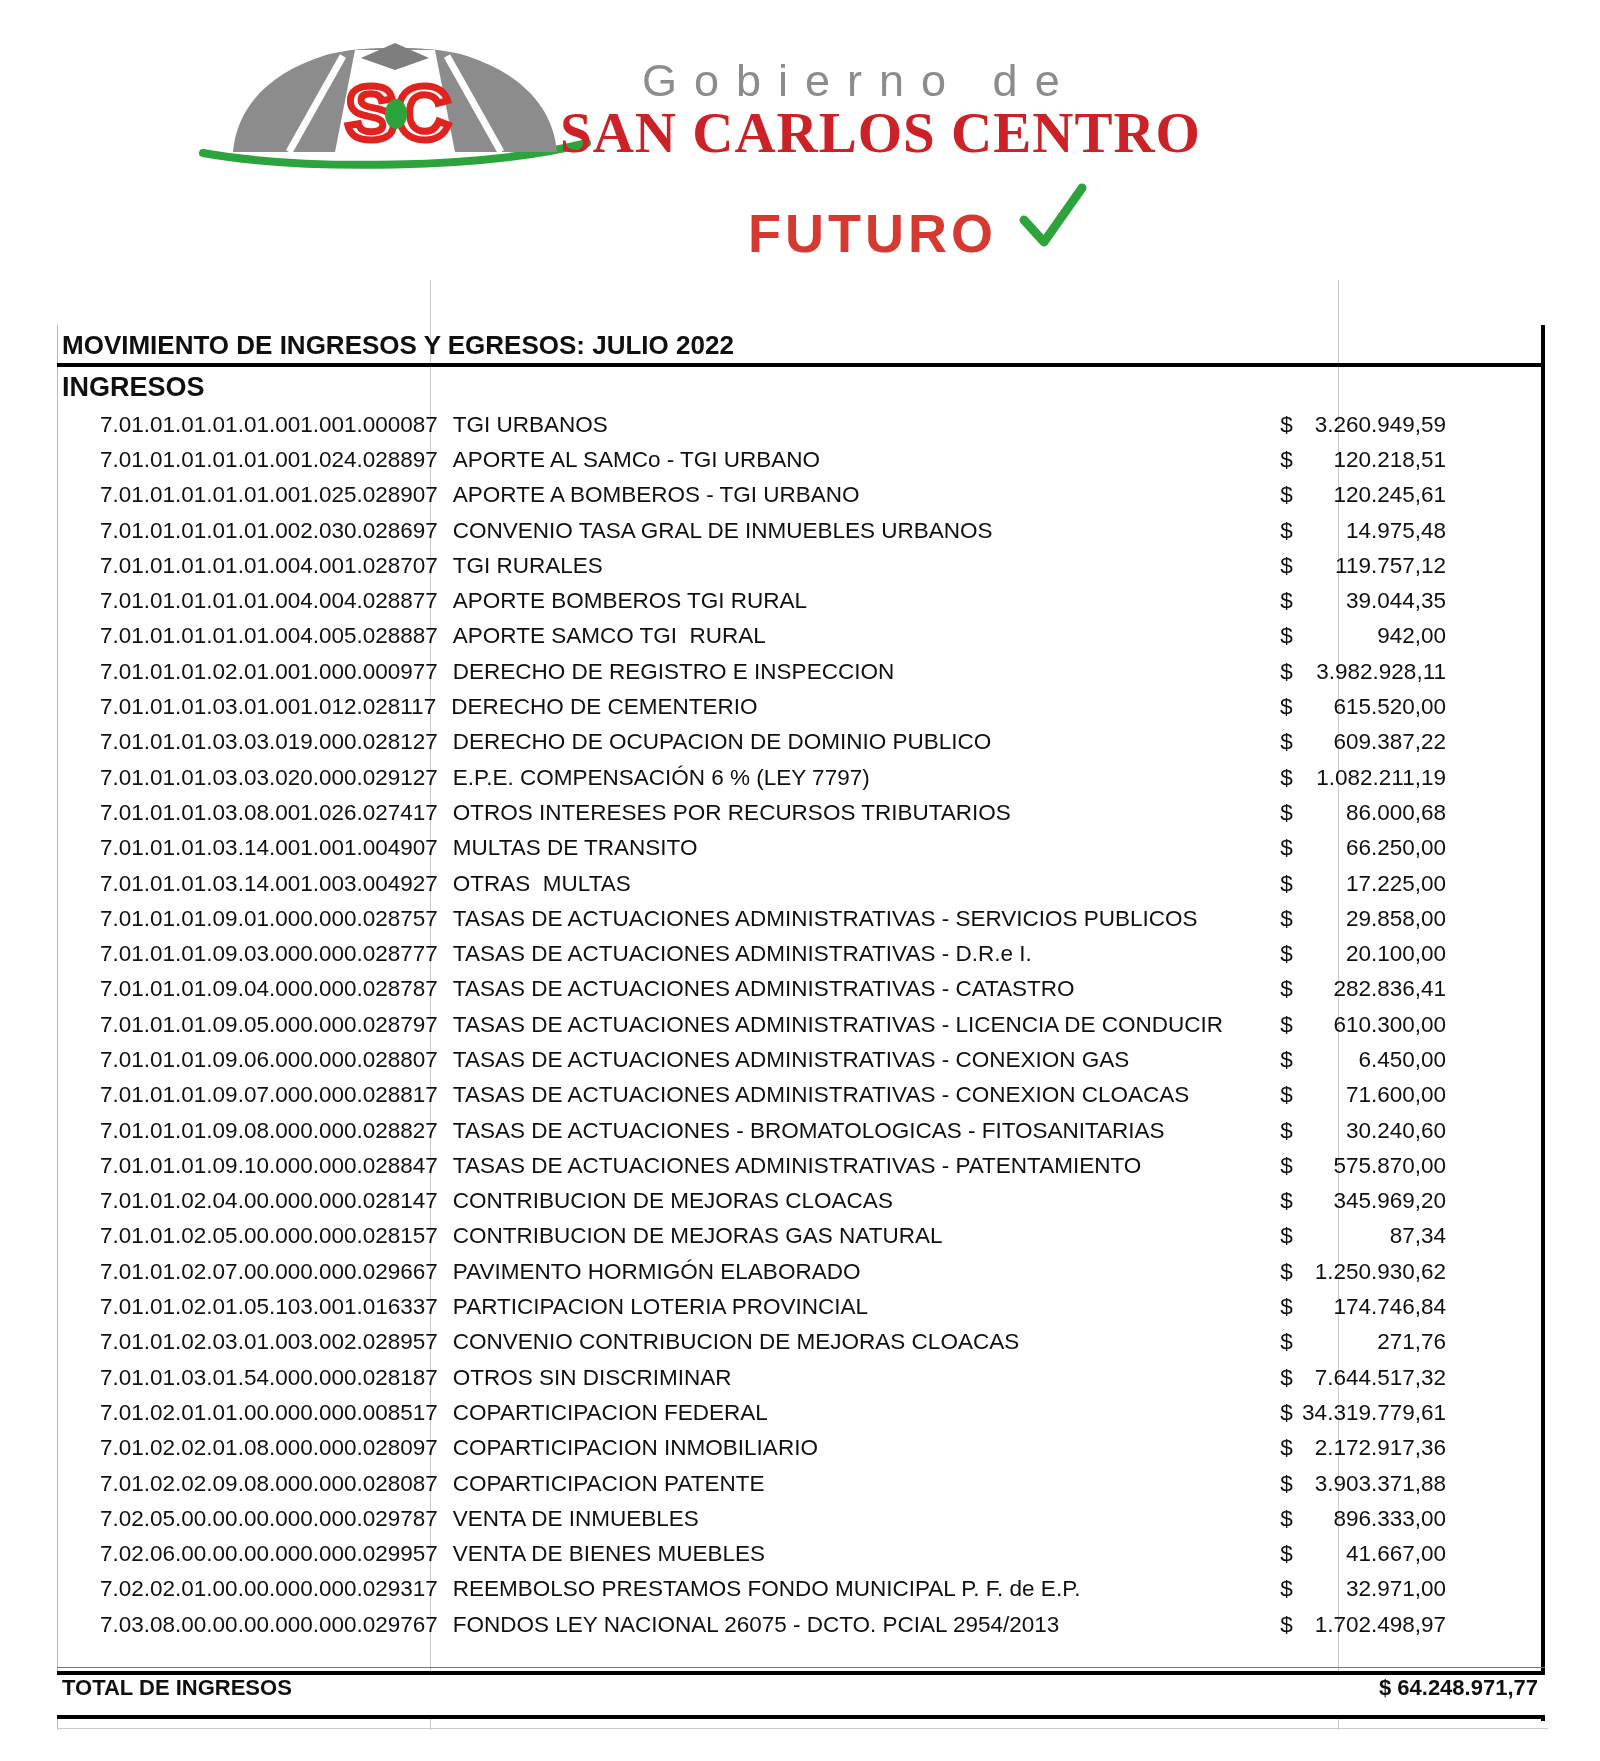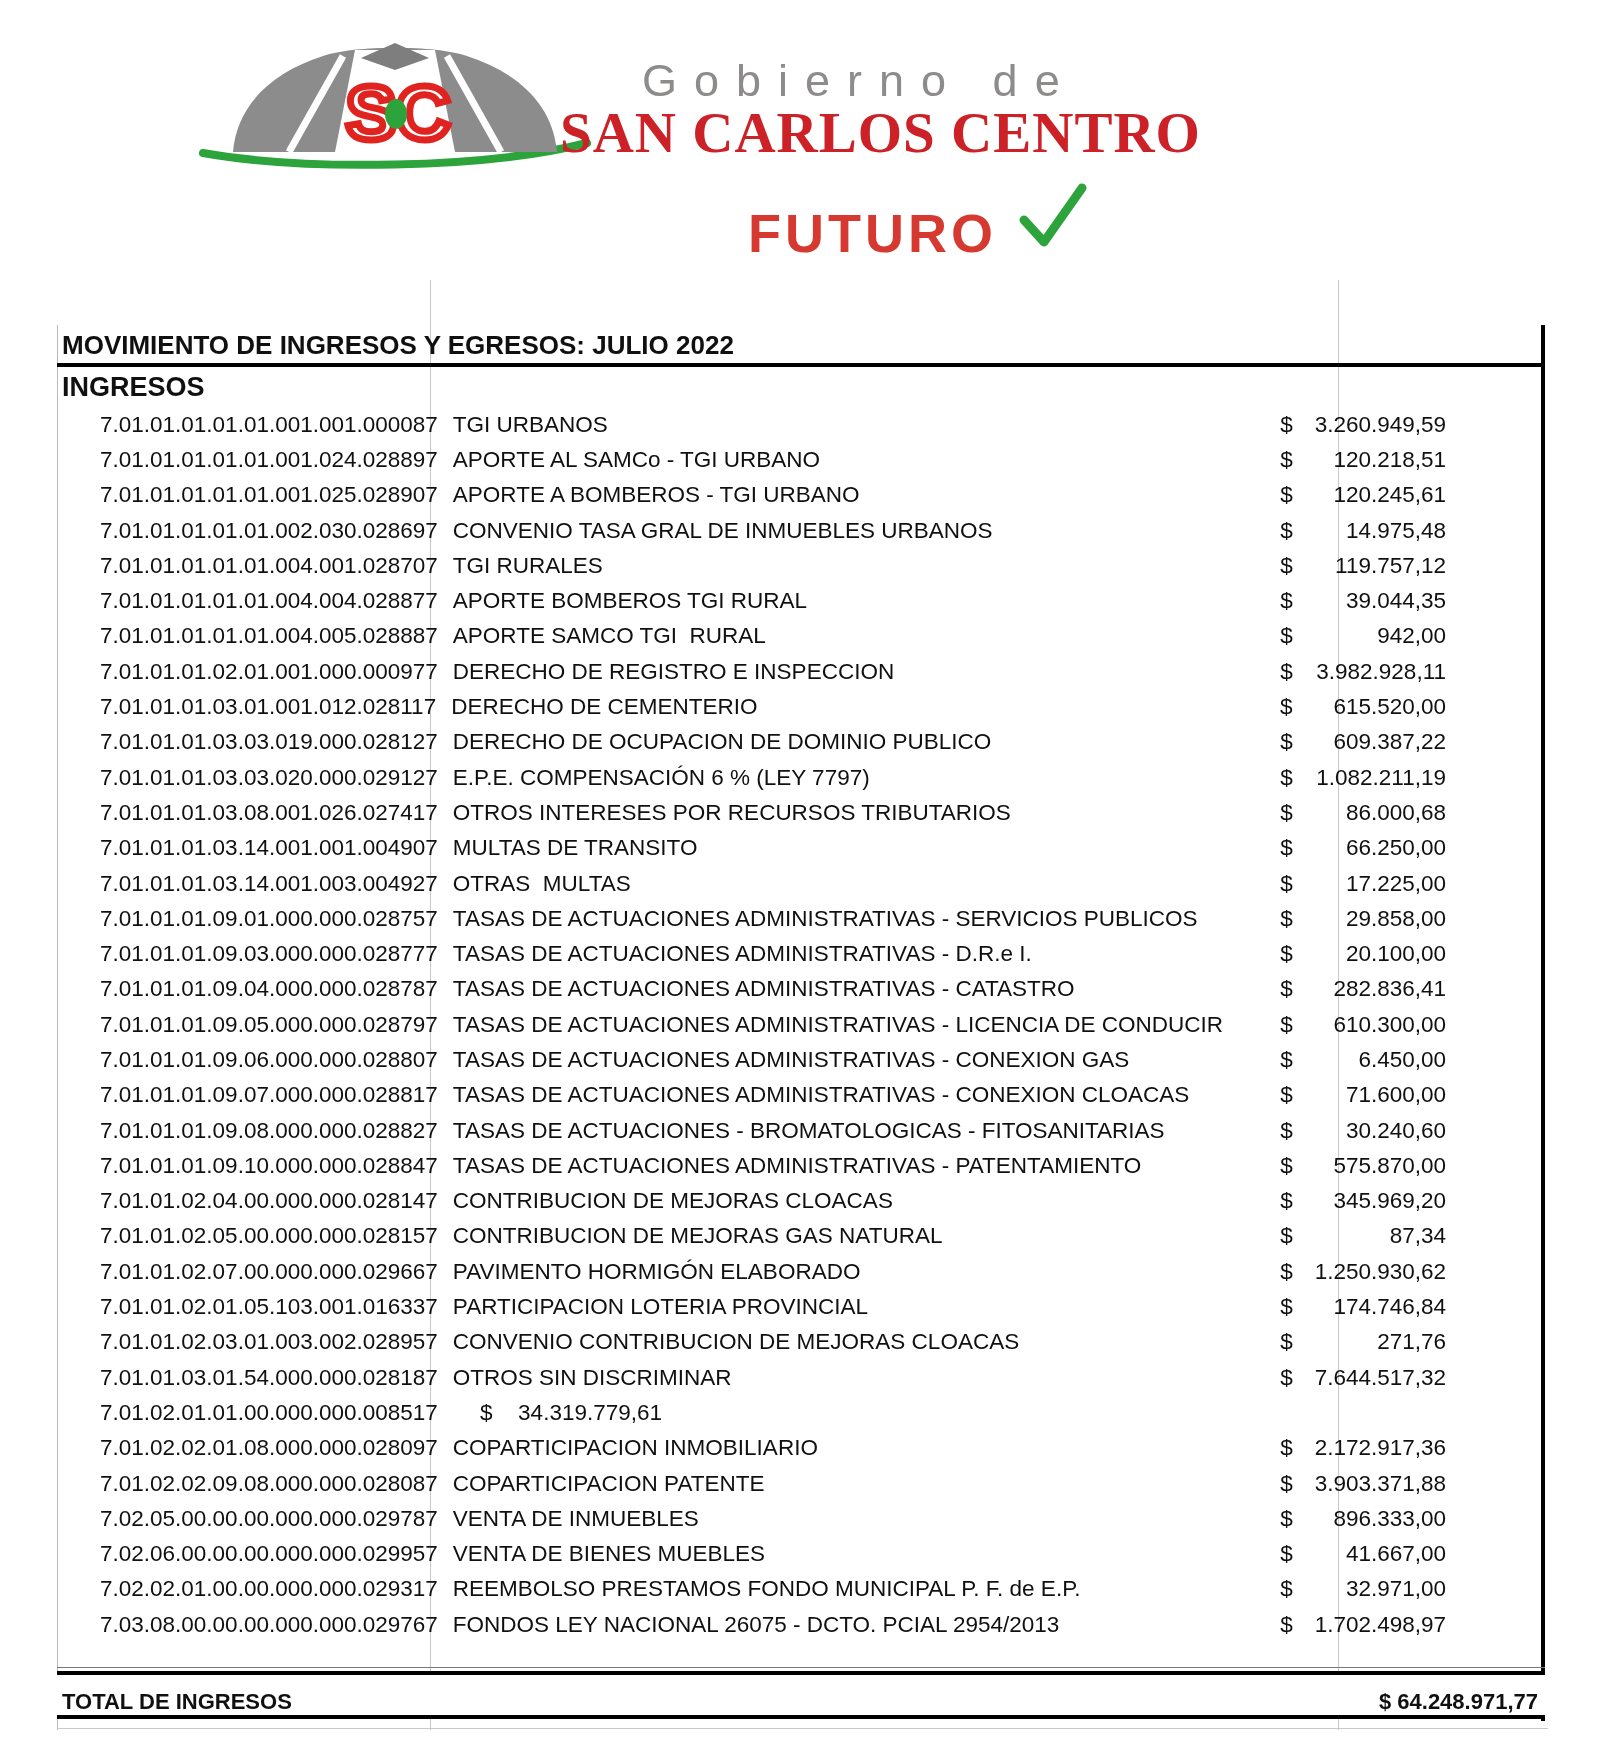--- a/index.html
+++ b/index.html
@@ -37,21 +37,21 @@
   .c-code{width:373px;padding-left:7px;box-sizing:border-box;white-space:pre;}
   .c-desc{width:908px;padding-left:15px;box-sizing:border-box;white-space:pre;}
   .c-amt{width:203px;display:flex;justify-content:space-between;box-sizing:border-box;
          padding-left:14px;padding-right:7px;}
   .c-amt .val{font-style:normal;white-space:pre;}
   .c-amt .cur{font-style:normal;}
 
   .pre-total-line{position:absolute;left:0;top:1342px;width:1488px;height:1px;background:#777;z-index:2;}
   .total-row{position:absolute;left:0;top:1346px;width:1488px;height:48px;box-sizing:border-box;
              border-top:4px solid #000;border-bottom:4px solid #000;background:#fff;
-             display:flex;justify-content:space-between;align-items:flex-end;
+             display:flex;justify-content:space-between;align-items:flex-start;
              padding-left:5px;padding-right:7px;font-size:22px;font-weight:bold;z-index:3;white-space:pre;}
   .post-total-line{position:absolute;left:0;top:1403px;width:1491px;height:1px;background:#c9c9c9;}
 </style>
 </head>
 <body>
 
 <div class="page">
 
   <svg class="logo-icon" viewBox="0 0 400 132" aria-hidden="true">
 
@@ -336,20 +336,21 @@
     <span class="c-code">7.01.01.03.01.54.000.000.028187</span>
     <span class="c-desc">OTROS SIN DISCRIMINAR</span>
     <span class="c-amt">
       <i class="cur">$</i>
       <i class="val">7.644.517,32</i>
     </span>
   </div>
 
   <div class="row">
     <span class="c-code">7.01.02.01.01.00.000.000.008517</span>
+    <span class="c-desc">COPARTICIPACION FEDERAL</span>
     <span class="c-amt">
       <i class="cur">$</i>
       <i class="val">34.319.779,61</i>
     </span>
   </div>
 
   <div class="row">
     <span class="c-code">7.01.02.02.01.08.000.000.028097</span>
     <span class="c-desc">COPARTICIPACION INMOBILIARIO</span>
     <span class="c-amt">

